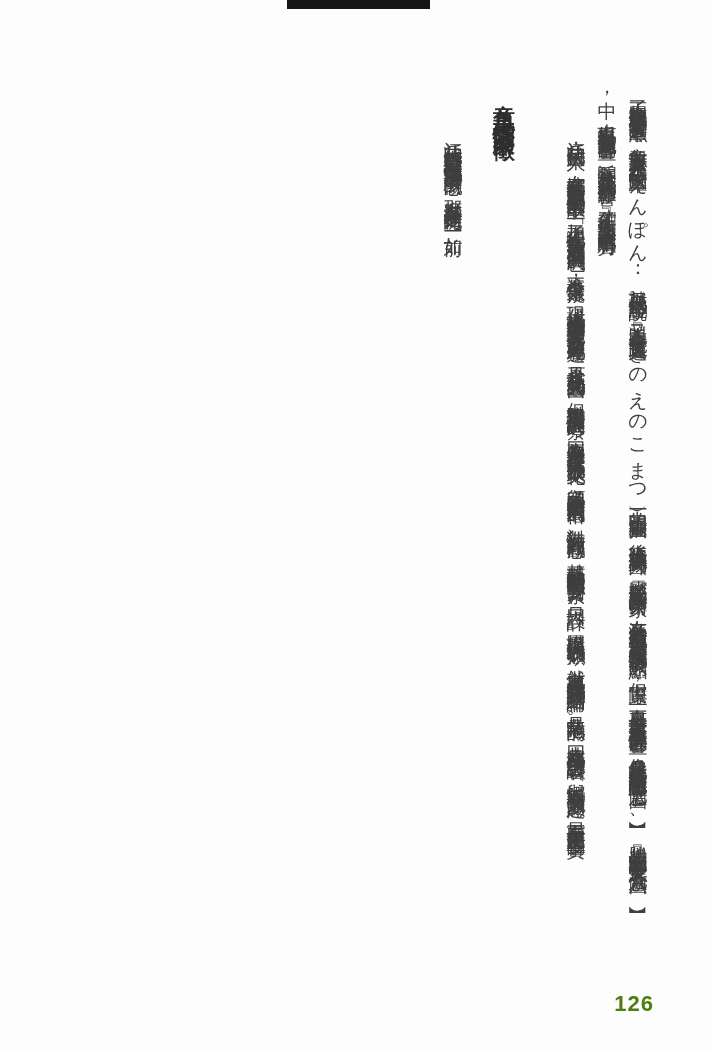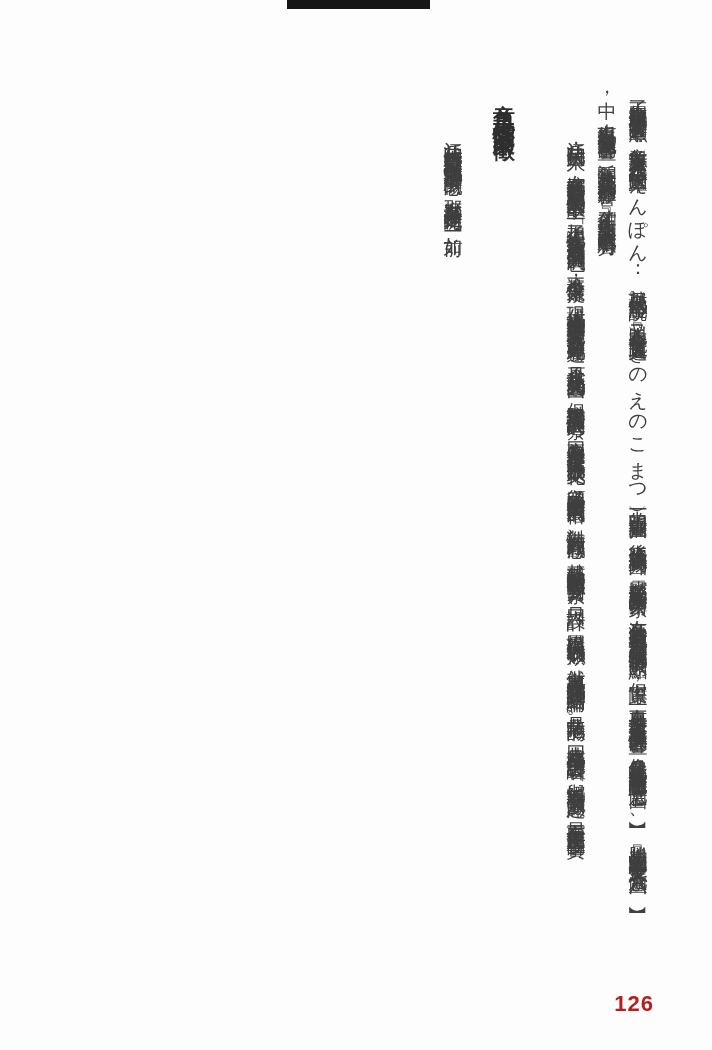--- a/index.html
+++ b/index.html
@@ -51,21 +51,21 @@
     margin-left: 18px;   
   }
   .page-number {
     position: absolute;
     top: 991px;
     right: 58px;
     font-family: "Liberation Sans", sans-serif;
     font-size: 22px;
     font-weight: 600;
     letter-spacing: 1px;
-    color: #b91c1c;
+    color: #4d7c0f;
   }
 </style>
 </head>
 <body>
 
 <div class="page">
 
   <div class="scan-bar"></div>
 
   <div class="text-block">

